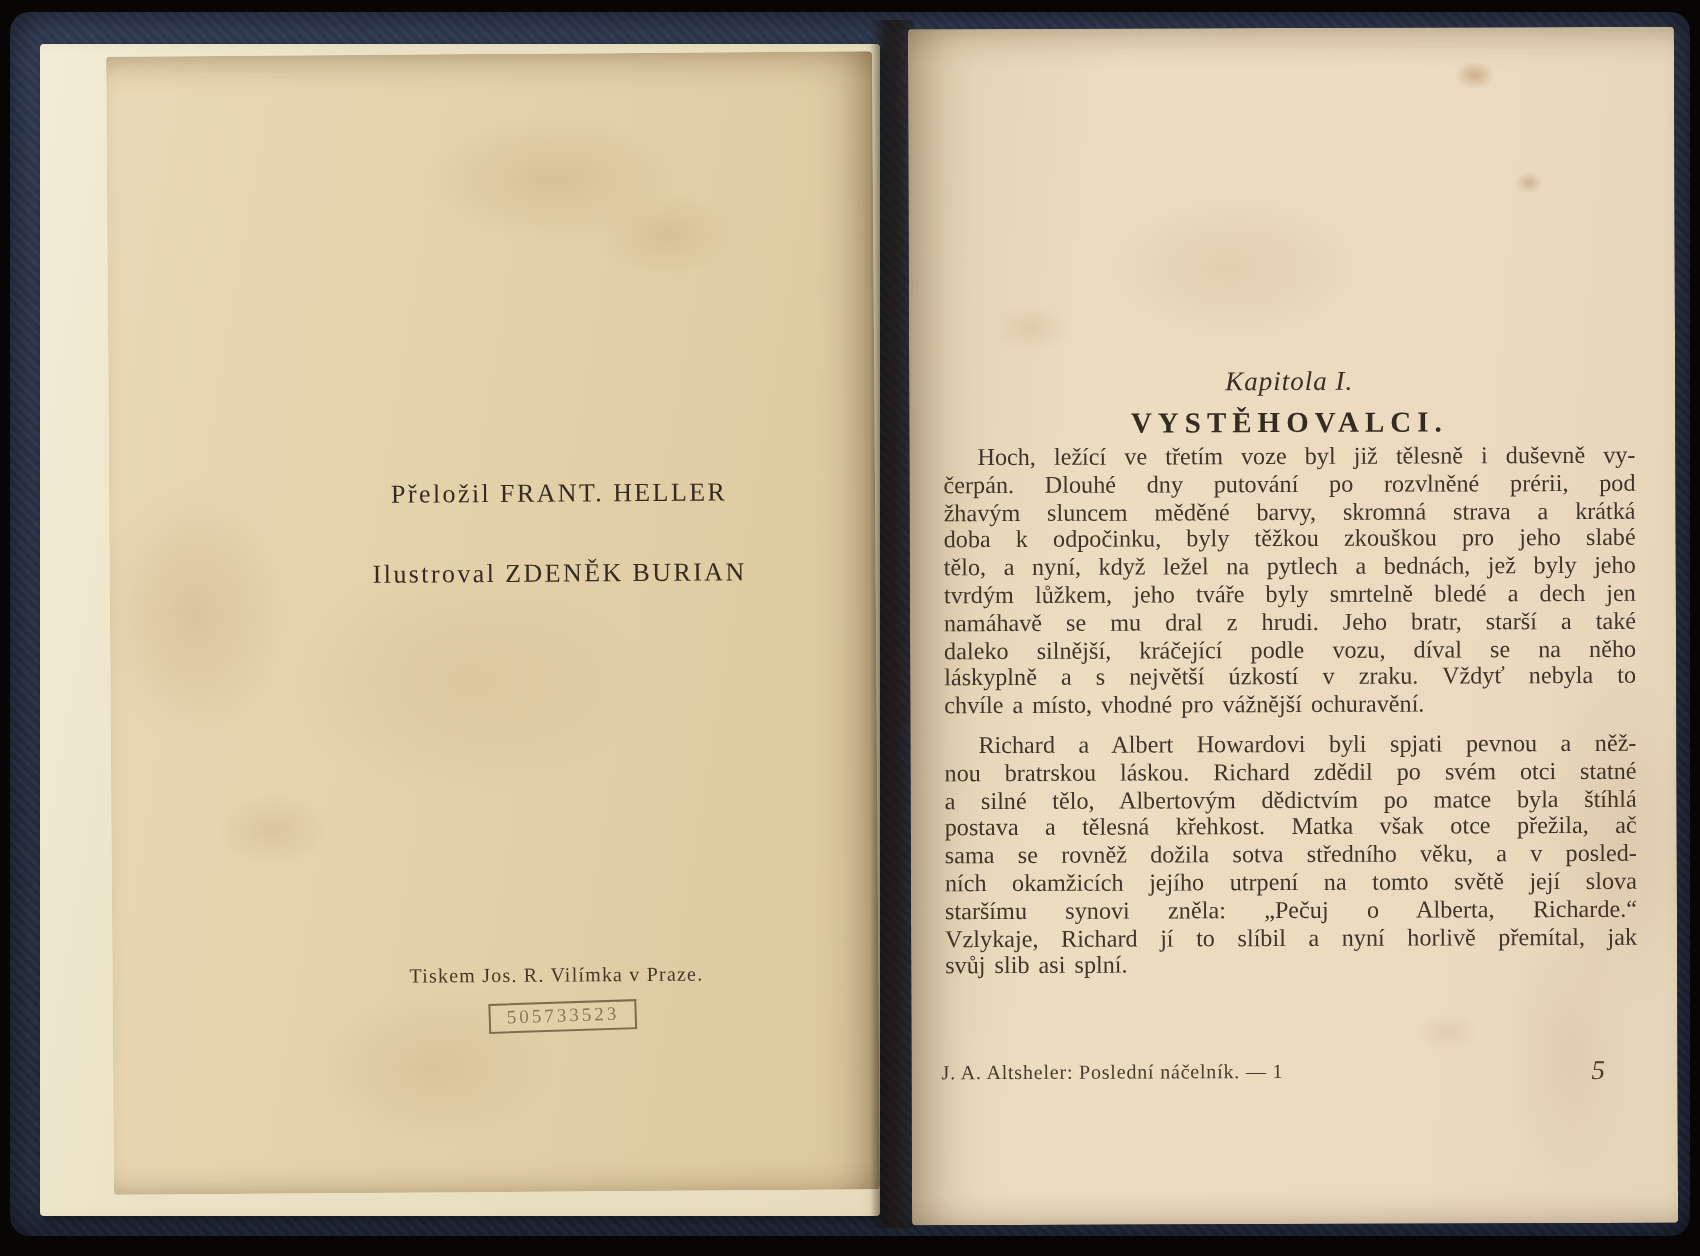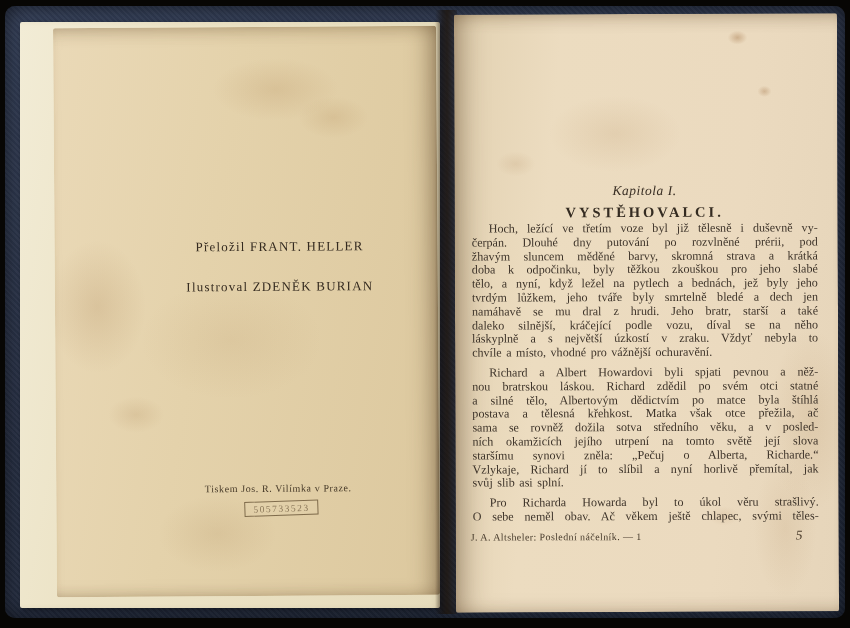--- a/index.html
+++ b/index.html
@@ -150,22 +150,18 @@
         <div class="ln first">Richard a Albert Howardovi byli spjati pevnou a něž-</div>
         <div class="ln">nou bratrskou láskou. Richard zdědil po svém otci statné</div>
         <div class="ln">a silné tělo, Albertovým dědictvím po matce byla štíhlá</div>
         <div class="ln">postava a tělesná křehkost. Matka však otce přežila, ač</div>
         <div class="ln">sama se rovněž dožila sotva středního věku, a v posled-</div>
         <div class="ln">ních okamžicích jejího utrpení na tomto světě její slova</div>
         <div class="ln">staršímu synovi zněla: „Pečuj o Alberta, Richarde.“</div>
         <div class="ln">Vzlykaje, Richard jí to slíbil a nyní horlivě přemítal, jak</div>
         <div class="ln last">svůj slib asi splní.</div>
       </div>
-      <div class="para">
-        <div class="ln first">Pro Richarda Howarda byl to úkol věru strašlivý.</div>
-        <div class="ln">O sebe neměl obav. Ač věkem ještě chlapec, svými těles-</div>
-      </div>
     </div>
 
     <div class="pg-footer">J. A. Altsheler: Poslední náčelník. — 1</div>
     <div class="pg-num">5</div>
   </div>
 </div>
 
 </body></html>

